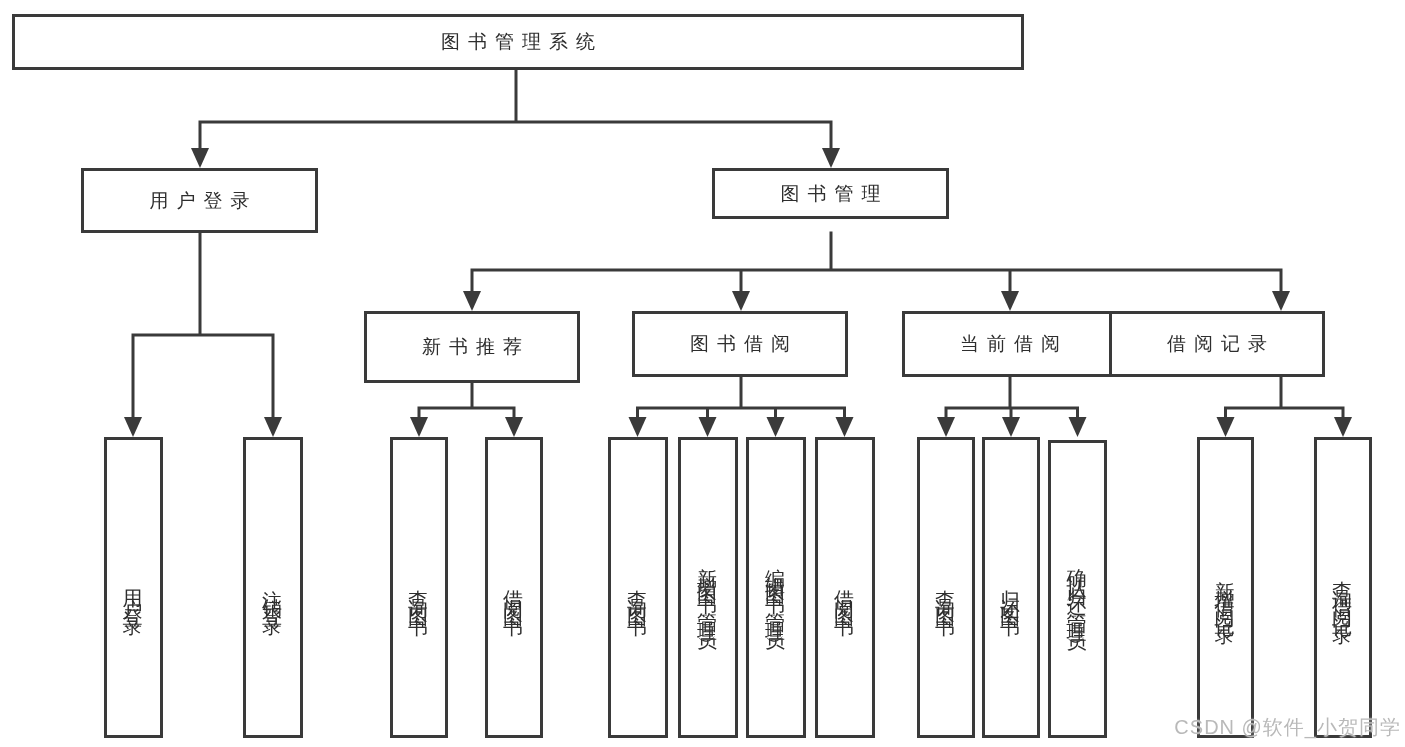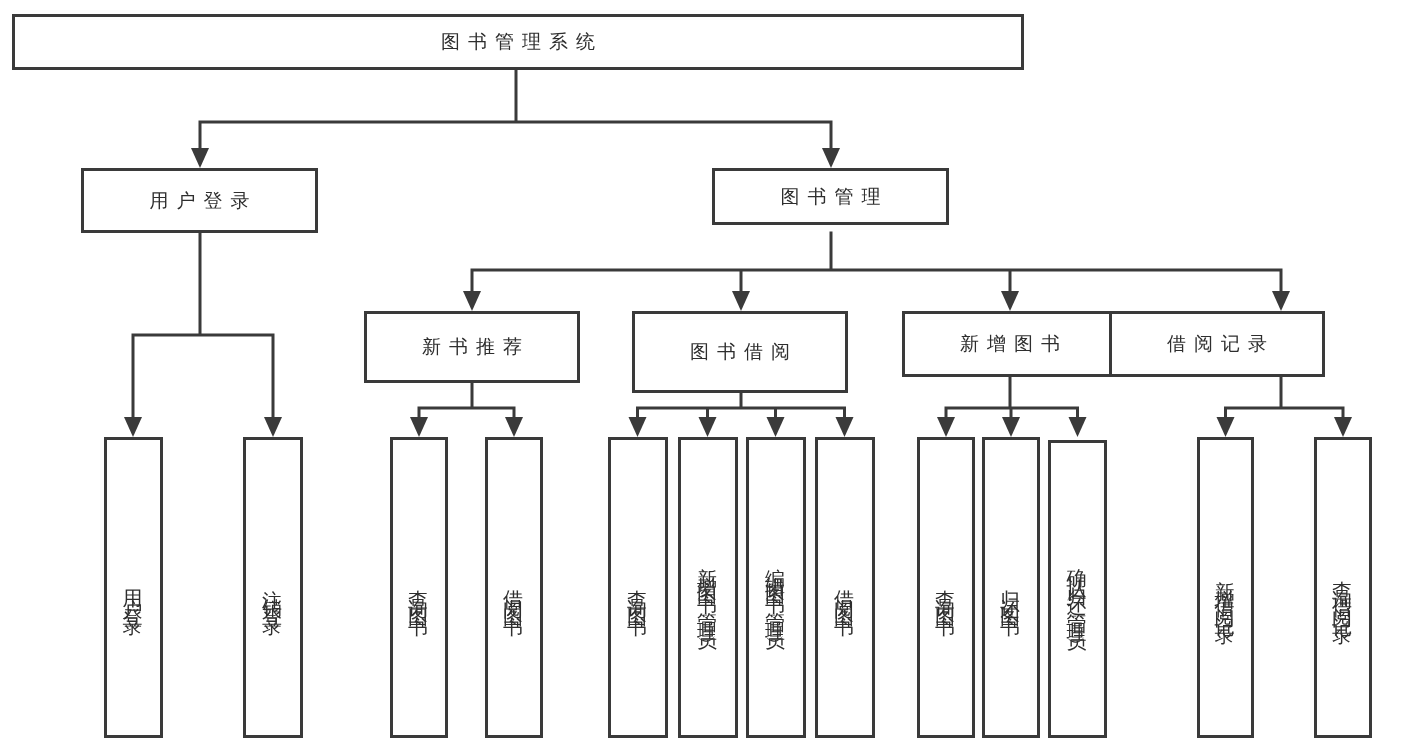--- a/index.html
+++ b/index.html
@@ -65,32 +65,32 @@
     </g>
   </svg>
 
   <div class="hbox" style="left:12px;top:14px;width:1012px;height:56px;">
     <span class="lbl">图书管理系统</span>
   </div>
 
   <div class="hbox" style="left:81px;top:168px;width:237px;height:65px;">
     <span class="lbl">用户登录</span>
   </div>
-  <div class="hbox" style="left:712px;top:168px;width:237px;height:57px;">
+  <div class="hbox" style="left:712px;top:168px;width:237px;height:51px;">
     <span class="lbl">图书管理</span>
   </div>
 
   <div class="hbox" style="left:364px;top:311px;width:216px;height:72px;">
     <span class="lbl">新书推荐</span>
   </div>
-  <div class="hbox" style="left:632px;top:311px;width:216px;height:82px;">
+  <div class="hbox" style="left:632px;top:311px;width:216px;height:66px;">
     <span class="lbl">图书借阅</span>
   </div>
   <div class="hbox" style="left:902px;top:311px;width:216px;height:66px;">
-    <span class="lbl">新增图书</span>
+    <span class="lbl">当前借阅</span>
   </div>
   <div class="hbox" style="left:1109px;top:311px;width:216px;height:66px;">
     <span class="lbl">借阅记录</span>
   </div>
 
   <div class="vbox" style="left:104px;top:437px;width:59px;height:301px;">
     <span class="lbl">用户登录</span>
   </div>
   <div class="vbox" style="left:243px;top:437px;width:60px;height:301px;">
     <span class="lbl">注销登录</span>
@@ -126,14 +126,15 @@
     <span class="lbl">确认归还（管理员）</span>
   </div>
 
   <div class="vbox" style="left:1197px;top:437px;width:57px;height:301px;">
     <span class="lbl">新增借阅记录</span>
   </div>
   <div class="vbox" style="left:1314px;top:437px;width:58px;height:301px;">
     <span class="lbl">查询借阅记录</span>
   </div>
 
+  <div class="watermark">CSDN @软件_小贺同学</div>
 
 </div>
 
 </body></html>

